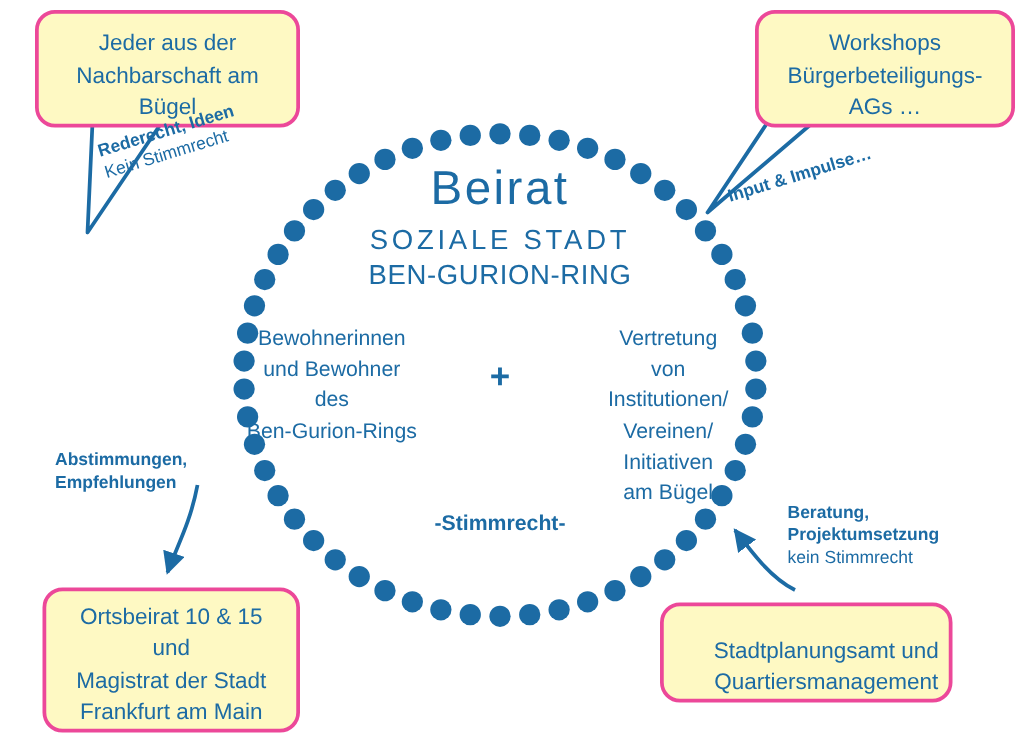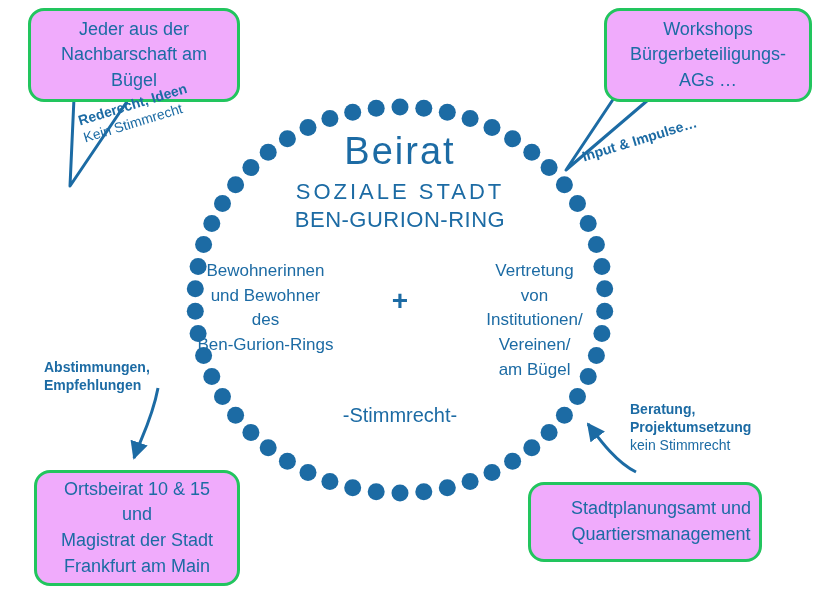--- a/index.html
+++ b/index.html
@@ -12,28 +12,28 @@
     width: 820px;
     height: 600px;
     overflow: hidden;
     background: #ffffff;
     font-family: "Liberation Sans", sans-serif;
     color: #1c6ba4;
   }
   .callout {
     position: absolute;
     box-sizing: border-box;
-    border: 3px solid #22c55e;
+    border: 3px solid #ec4899;
     border-radius: 16px;
-    background: #f0abfc;
+    background: #fef9c3;
     color: #1c6ba4;
     display: flex;
     flex-direction: column;
     align-items: center;
-    justify-content: center;
+    justify-content: flex-end;
     text-align: center;
     font-size: 18px;
     line-height: 1.42;
     z-index: 5;
   }
   .callout div { white-space: nowrap; }
 
   
   #box-nachbarschaft { left: 28px;  top: 8px;   width: 212px; height: 94px; }
   #box-workshops     { left: 604px; top: 8px;   width: 208px; height: 94px; }
@@ -79,22 +79,23 @@
     width: 170px;
     text-align: center;
   }
   #plus {
     font-size: 28px;
     font-weight: bold;
     width: 34px;
     padding-top: 22px;
   }
   #stimmrecht {
-    font-size: 20px;
-    margin-top: 22px;
+    font-size: 17px;
+    margin-top: 2px;
+    font-weight: bold;
   }
 
   
   .annot {
     position: absolute;
     font-size: 14px;
     font-weight: bold;
     color: #1c6ba4;
     line-height: 1.3;
     z-index: 6;
@@ -204,20 +205,21 @@
         <div>und Bewohner</div>
         <div>des</div>
         <div>Ben-Gurion-Rings</div>
       </div>
       <div id="plus">+</div>
       <div id="col-right">
         <div>Vertretung</div>
         <div>von</div>
         <div>Institutionen/</div>
         <div>Vereinen/</div>
+        <div>Initiativen</div>
         <div>am Bügel</div>
       </div>
     </div>
     <div id="stimmrecht">-Stimmrecht-</div>
   </div>
 
   <div class="callout" id="box-nachbarschaft">
     <div>Jeder aus der</div>
     <div>Nachbarschaft am</div>
     <div>Bügel</div>

